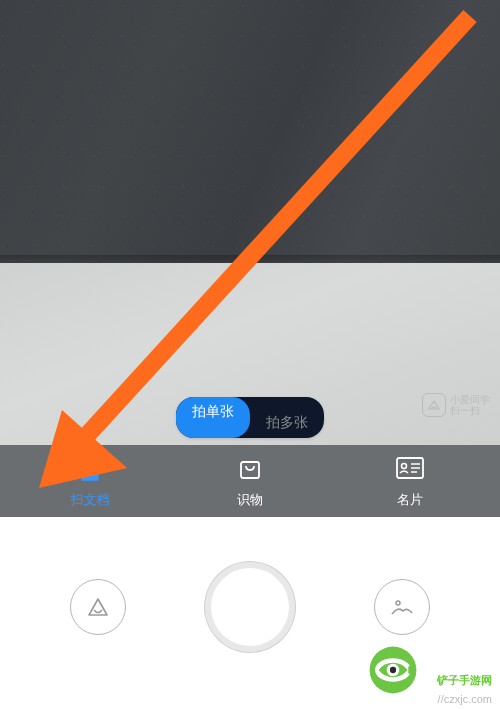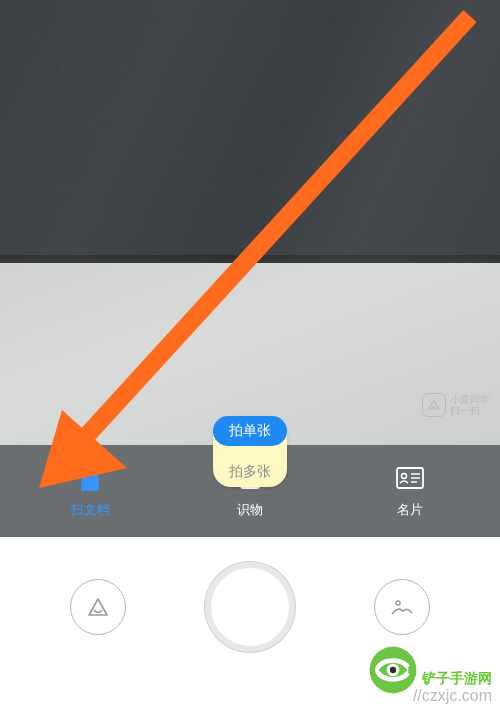--- a/index.html
+++ b/index.html
@@ -69,29 +69,28 @@
       position: absolute;
       top: 0;
       left: 0;
       width: 500px;
       height: 500px;
       pointer-events: none;
       z-index: 50;
     }
     .shot-mode-pills {
       position: absolute;
-      top: 416px;
+      top: 397px;
       left: 50%;
       transform: translateX(-50%);
       display: flex;
-      background: #fef9c3;
+      background: #0f172a;
       border-radius: 18px;
       box-shadow: 0 1px 3px rgba(0,0,0,0.15);
       z-index: 20;
-      flex-direction: column;
     }
     .pill {
       padding: 6px 16px;
       font-size: 14px;
       border-radius: 18px;
       cursor: pointer;
     }
     .pill.active {
       background: #1e88f5;
       color: #fff;
@@ -123,21 +122,21 @@
       display: flex;
       flex-direction: column;
       font-size: 10px;
       line-height: 1.1;
     }
     .mode-bar {
       position: absolute;
       top: 445px;
       left: 0;
       width: 500px;
-      height: 92px;
+      height: 72px;
       background: #6b6e71;
       display: flex;
       justify-content: space-around;
       align-items: center;
       padding: 0 10px;
       z-index: 10;
     }
     .mode-item {
       display: flex;
       flex-direction: column;
@@ -200,31 +199,31 @@
       height: 54px;
       z-index: 60;
     }
     .watermark-text {
       position: absolute;
       bottom: 22px;
       right: 8px;
       display: flex;
       flex-direction: column;
       align-items: center;
-      font-size: 14px;
+      font-size: 11px;
       font-weight: 600;
       color: #66cc33;
       z-index: 60;
       line-height: 1.3;
     }
     .watermark-url {
       position: absolute;
       bottom: 4px;
       right: 8px;
-      font-size: 16px;
+      font-size: 11px;
       color: #bbb;
       z-index: 60;
     }
   </style>
 </head>
 <body>
 
 <div class="camera-view">
 
   <div class="viewfinder">

